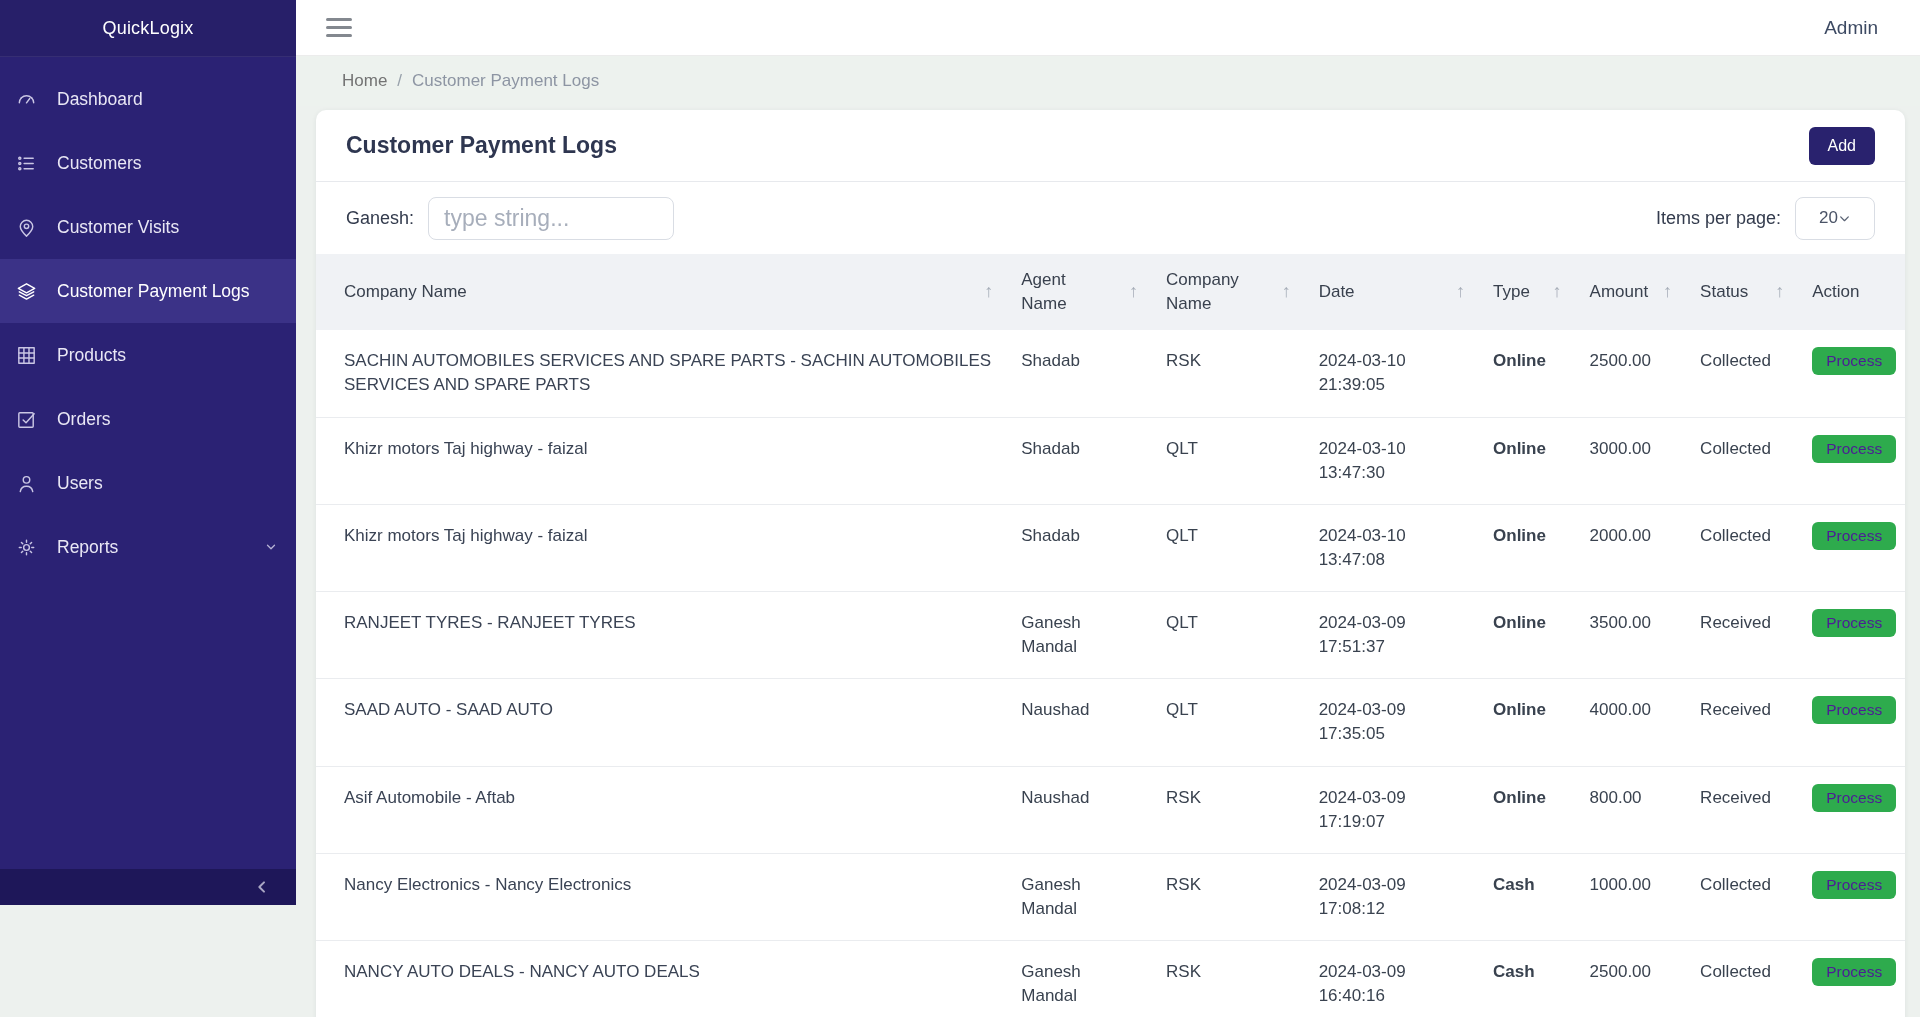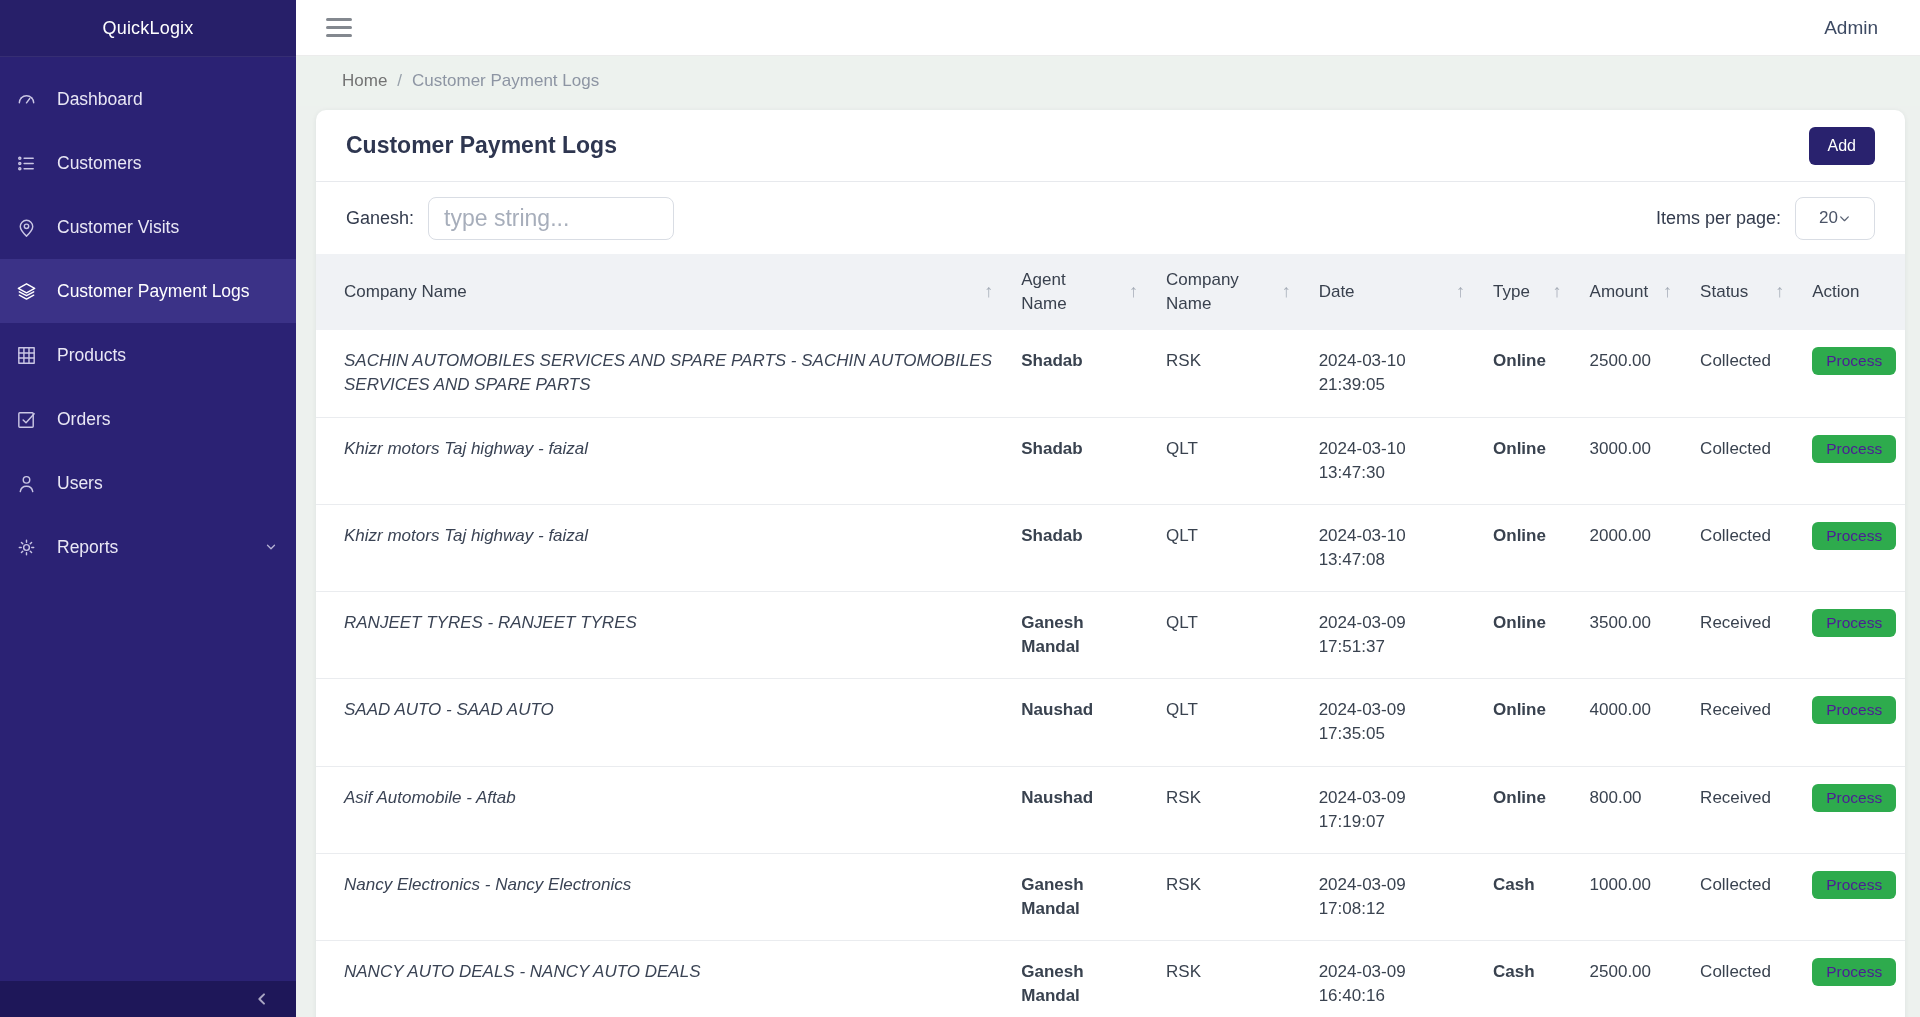--- a/index.html
+++ b/index.html
@@ -5,21 +5,21 @@
   * { margin:0; padding:0; box-sizing:border-box; }
   html,body { width:1920px; height:1017px; overflow:hidden; }
   body {
     font-family:"Liberation Sans", sans-serif;
     display:flex;
     background:#edf1ee;
     color:#39424f;
   }
   
   .sidebar {
-    width:296px; height:1017px; flex:0 0 296px;
+    width:296px; height:905px; flex:0 0 296px;
     background:#2b2274; display:flex; flex-direction:column;
   }
   .sb-brand {
     height:57px; display:flex; align-items:center; justify-content:center;
     color:#ffffff; font-size:18px; letter-spacing:.2px;
     background:#271f69; border-bottom:1px solid rgba(255,255,255,.07);
   }
   .sb-nav { display:flex; flex-direction:column; padding-top:10px; }
   .sb-item {
     height:64px; display:flex; align-items:center; gap:18px;
@@ -86,34 +86,34 @@
     display:flex; align-items:center; justify-content:center; gap:0;
     font-size:17px; color:#4a5366; cursor:pointer; background:#fff;
   }
   .ipp-select svg { width:13px; height:13px; color:#596273; }
   
   .table { display:flex; flex-direction:column; font-size:17px; }
   .trow, .thead-row { display:flex; padding:0 16px; }
   .thead-row { background:#f0f2f5; min-height:66px; align-items:stretch; }
   .cell { padding:14px 14px 14px 12px; line-height:1.42; }
   .col0 { flex:0 0 43.5%; }
-  .col1 { flex:0 0 9.3%;font-weight:bold; }
+  .col1 { flex:0 0 9.3%; }
   .col2 { flex:0 0 9.8%; }
   .col3 { flex:0 0 11.2%; }
   .col4 { flex:0 0 6.2%;font-weight:bold; }
   .col5 { flex:0 0 7.1%; }
   .col6 { flex:0 0 7.2%; }
   .col7 { flex:1; }
   .th { display:flex; align-items:center; justify-content:space-between;
         color:#39414e; font-weight:400; cursor:pointer; }
   .th .th-label { max-width:calc(100% - 26px); }
   .sort { color:#a6adb8; font-size:18px; padding-right:2px; font-weight:300; }
   .trow { border-bottom:1px solid #eaecef; align-items:flex-start; }
   .trow .cell { padding-top:19px; padding-bottom:19px; }
-  .company-cell { color:#3a4354;font-style:italic; }
+  .company-cell { color:#3a4354; }
   .process-btn {
     background:#2eab4d; color:#4c1d95; border:none; border-radius:6px;
     font-size:15.5px; padding:5px 14px; cursor:pointer; margin-top:-2px;
     font-family:"Liberation Sans", sans-serif;
   }
 </style>
 </head>
 <body>
 
 <aside class="sidebar">

